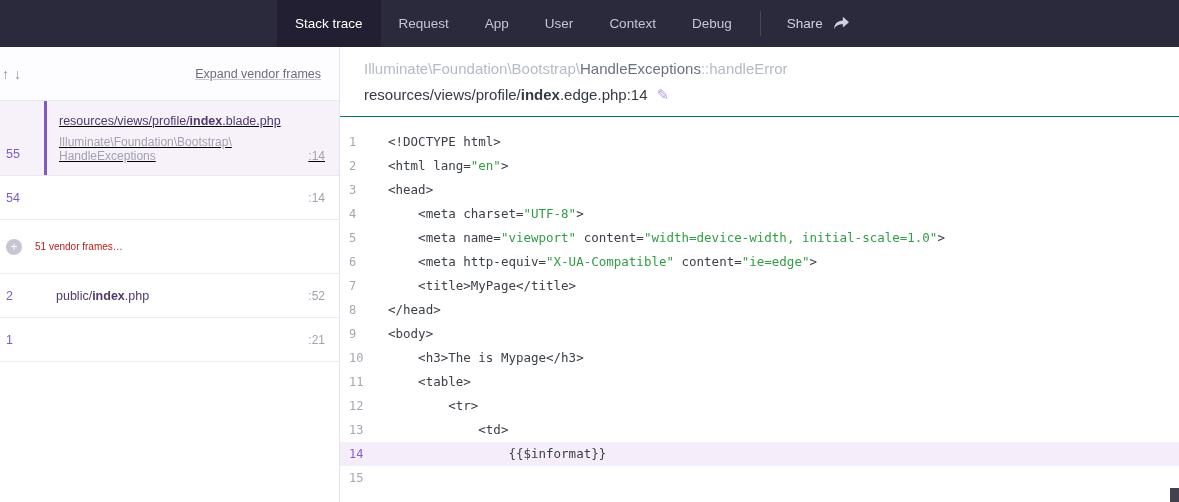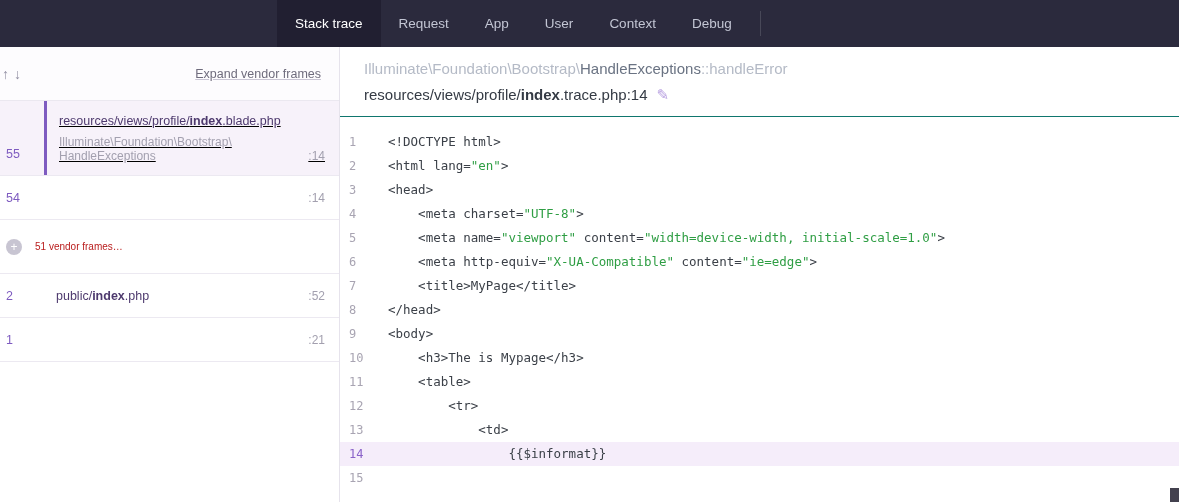--- a/index.html
+++ b/index.html
@@ -74,20 +74,28 @@
   <header class="navbar">
     <nav class="tabs">
       <div class="tab active">Stack trace</div>
       <div class="tab">Request</div>
       <div class="tab">App</div>
       <div class="tab">User</div>
       <div class="tab">Context</div>
       <div class="tab">Debug</div>
     </nav>
     <div class="nav-divider"></div>
+    <div class="share">
+      <span>Share</span>
+      <span>
+        <svg width="17" height="15" viewBox="0 0 24 22">
+            <path d="M14 1l9 8-9 8v-5C7 12 3.5 14.5 1 19c.8-8 5-12 13-12.5V1z" fill="#cdd1dd"></path>
+          </svg>
+      </span>
+    </div>
   </header>
 
   <div class="content">
 
     <aside class="sidebar">
       <div class="sidebar-header">
         <div class="arrows">
           <span>↑</span>
           <span>↓</span>
         </div>
@@ -134,21 +142,21 @@
           <span class="frame-line">:21</span>
         </div>
       </div>
 
       <div class="sidebar-fill"></div>
     </aside>
 
     <main class="main">
       <div class="main-header">
         <div class="exception-line"><span>Illuminate\Foundation\Bootstrap\</span><span class="ex-class">HandleExceptions</span><span>::handleError</span></div>
-        <div class="file-line"><span>resources/views/profile/</span><strong>index</strong><span>.trace.php:14</span><span class="pencil">✎</span></div>
+        <div class="file-line"><span>resources/views/profile/</span><strong>index</strong><span>.edge.php:14</span><span class="pencil">✎</span></div>
       </div>
       <div class="code" id="code-area">
           <div class="code-row">
             <span class="ln">1</span>
             <span class="lt"><span class="tok-plain">&lt;!DOCTYPE html&gt;</span></span>
           </div>
           <div class="code-row">
             <span class="ln">2</span>
             <span class="lt"><span class="tok-plain">&lt;html lang=</span><span class="tok-string">"en"</span><span class="tok-plain">&gt;</span></span>
           </div>

